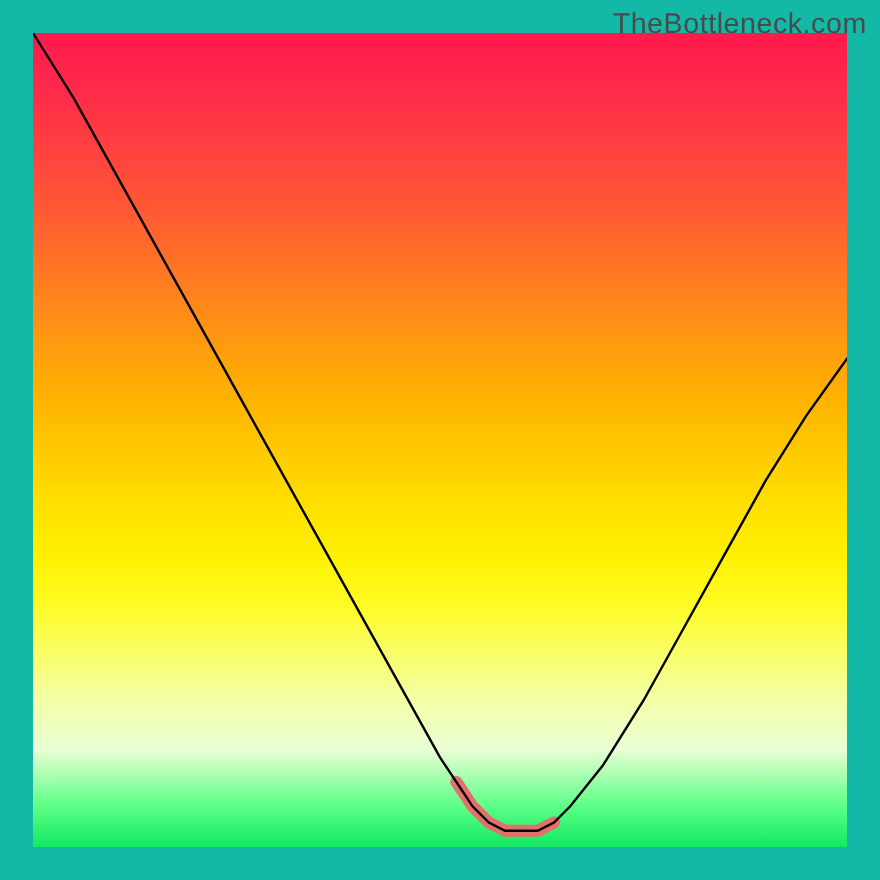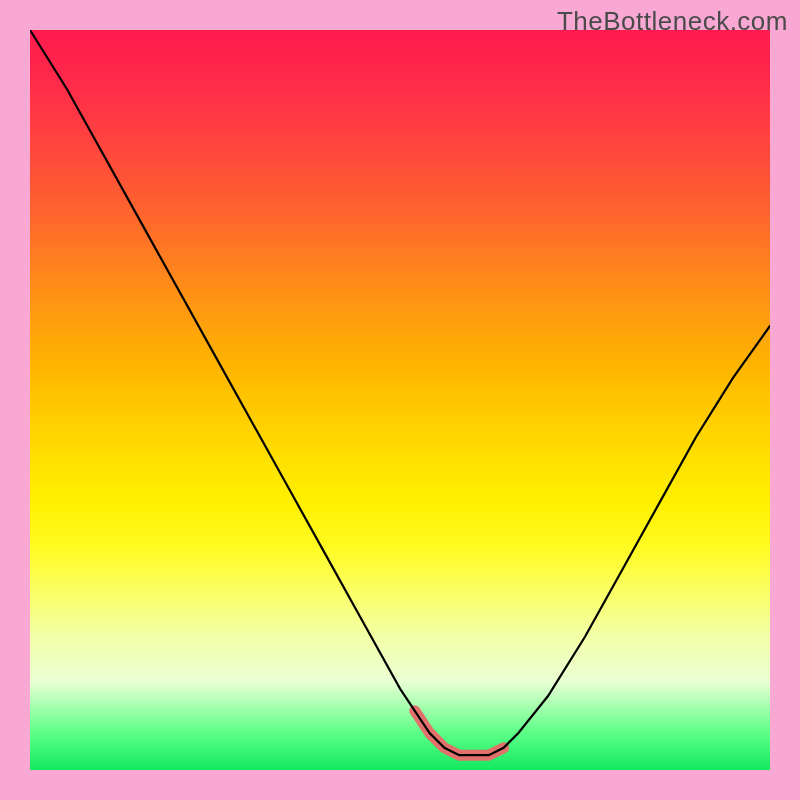--- a/index.html
+++ b/index.html
@@ -8,21 +8,21 @@
     width: 800px;
     height: 800px;
     background: #000;
     overflow: hidden;
     font-family: Arial, Helvetica, sans-serif;
   }
   .frame {
     position: relative;
     width: 800px;
     height: 800px;
-    background: #f9a8d4;
+    background: #14b8a6;
   }
   .watermark {
     position: absolute;
     top: 6px;
     right: 12px;
     color: #4a4a4a;
     font-size: 26px;
     font-weight: 500;
     letter-spacing: 0.5px;
     z-index: 10;

